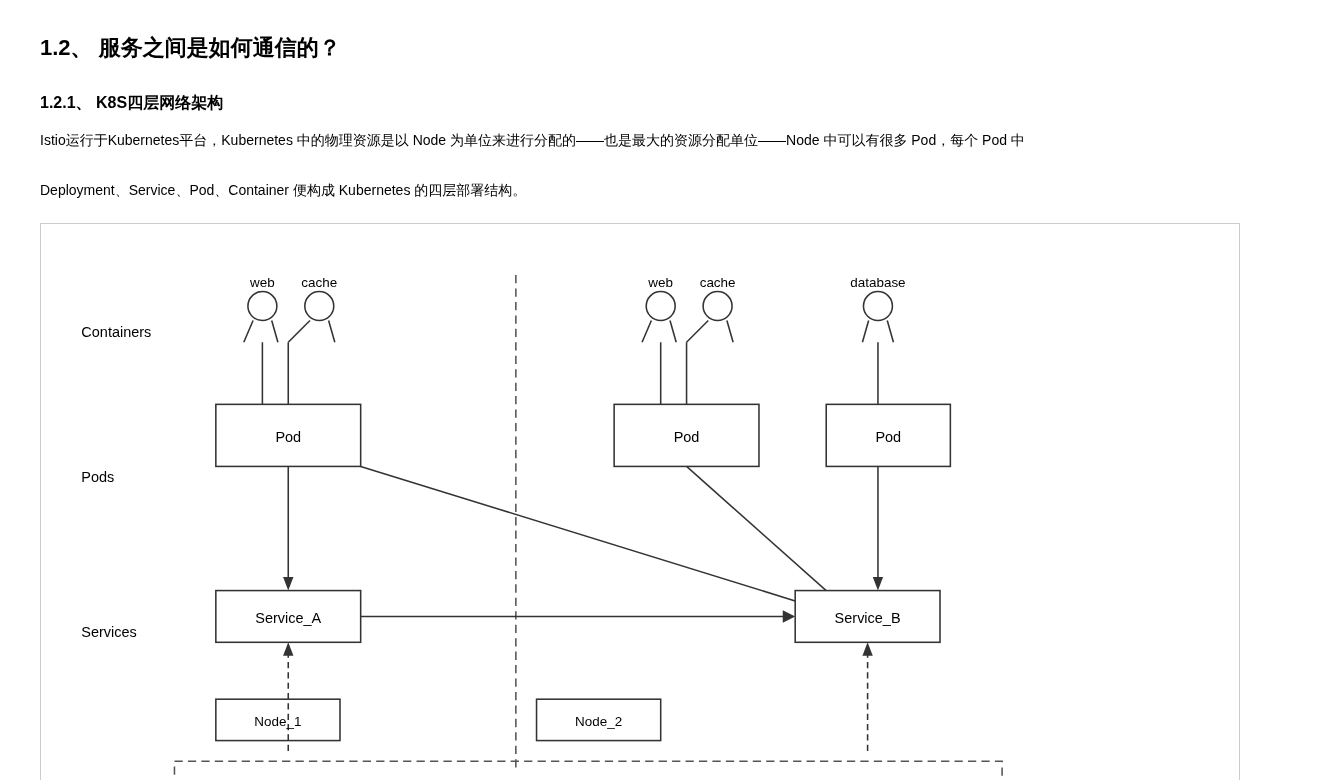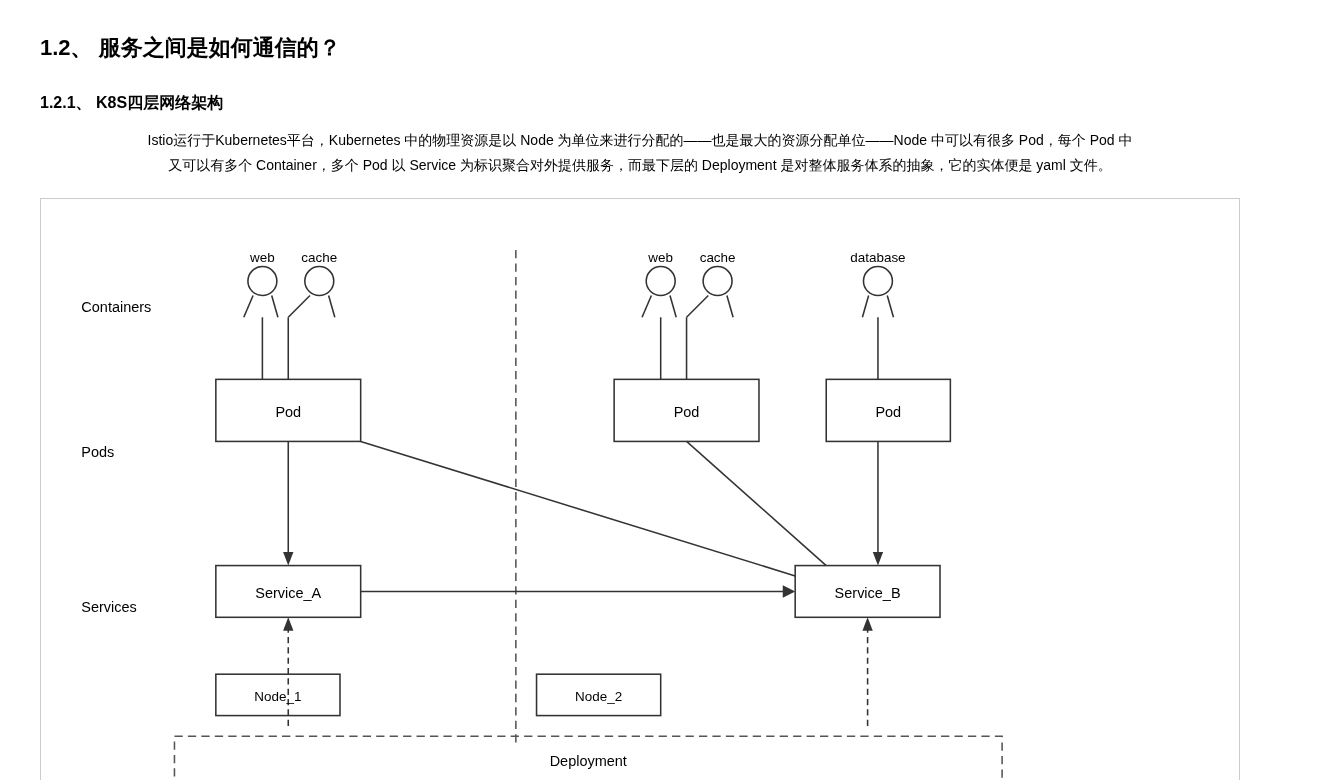--- a/index.html
+++ b/index.html
@@ -20,42 +20,42 @@
       font-size: 16px;
       font-weight: bold;
       margin-bottom: 12px;
       margin-top: 25px;
     }
     .description {
       font-size: 14px;
       line-height: 1.8;
       margin-bottom: 20px;
       max-width: 1200px;
-      text-align: center;
     }
     .diagram-container {
       border: 1px solid #ccc;
       padding: 20px 30px 30px 30px;
       max-width: 1200px;
       position: relative;
       background: #fff;
     }
     svg {
       display: block;
       width: 100%;
     }
   </style>
 </head>
 <body>
 
 <h1 class="main-title">1.2、 服务之间是如何通信的？</h1>
 <h2 class="sub-title">1.2.1、 K8S四层网络架构</h2>
 <div class="description">
   <span>Istio运行于Kubernetes平台，Kubernetes 中的物理资源是以 Node 为单位来进行分配的——也是最大的资源分配单位——Node 中可以有很多 Pod，每个 Pod 中</span><br>
-  <span>又可以有多个 Container，多个 Pod 以 Service 为标识聚合对外提供服务，而最下层的 Deployment 是对整体服务体系的抽象，它的实体便是 yaml 文件。</span><br>
+  <br>
+  <span>Deployment、Service、Pod、Container 便构成 Kubernetes 的四层部署结构。</span>
 </div>
 
 <div class="diagram-container">
   <svg viewBox="0 0 1100 560" xmlns="http://www.w3.org/2000/svg">
 
     <text x="10" y="90" font-size="14" font-family="Arial, sans-serif">Containers</text>
     <text x="10" y="230" font-size="14" font-family="Arial, sans-serif">Pods</text>
     <text x="10" y="380" font-size="14" font-family="Arial, sans-serif">Services</text>
 
     <line x1="430" y1="30" x2="430" y2="510" stroke="#555" stroke-width="1.5" stroke-dasharray="8,5"></line>

